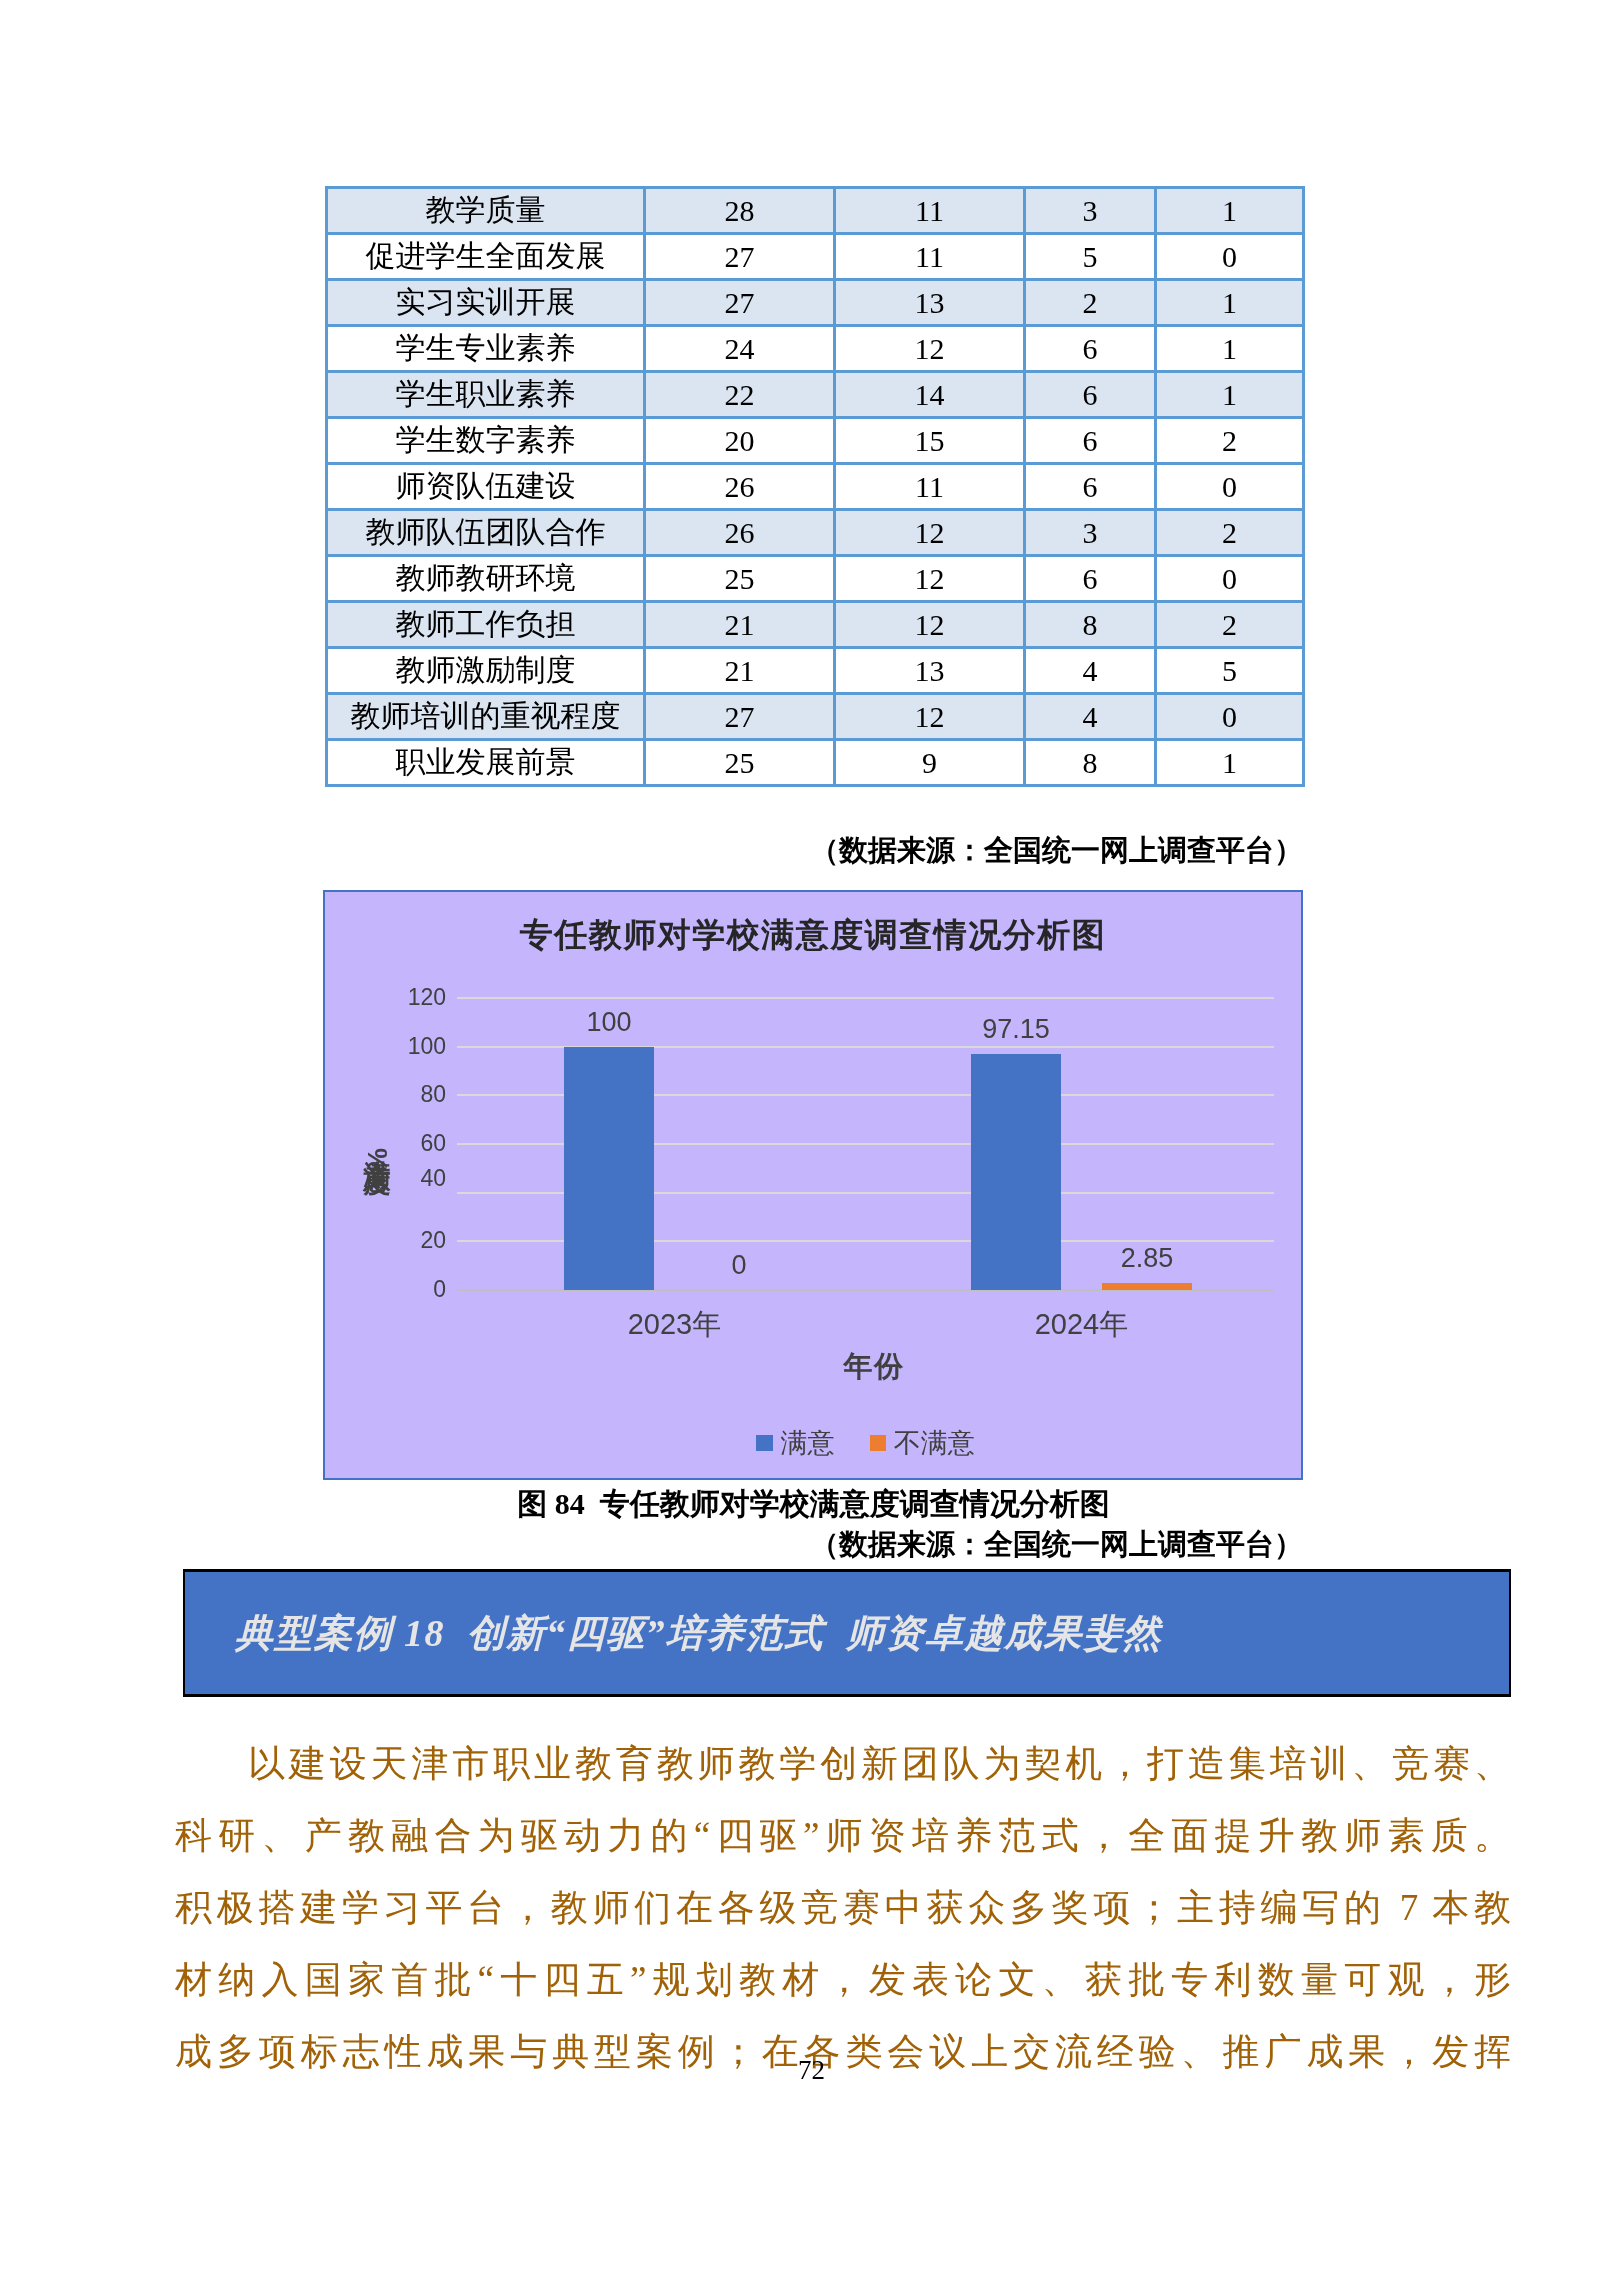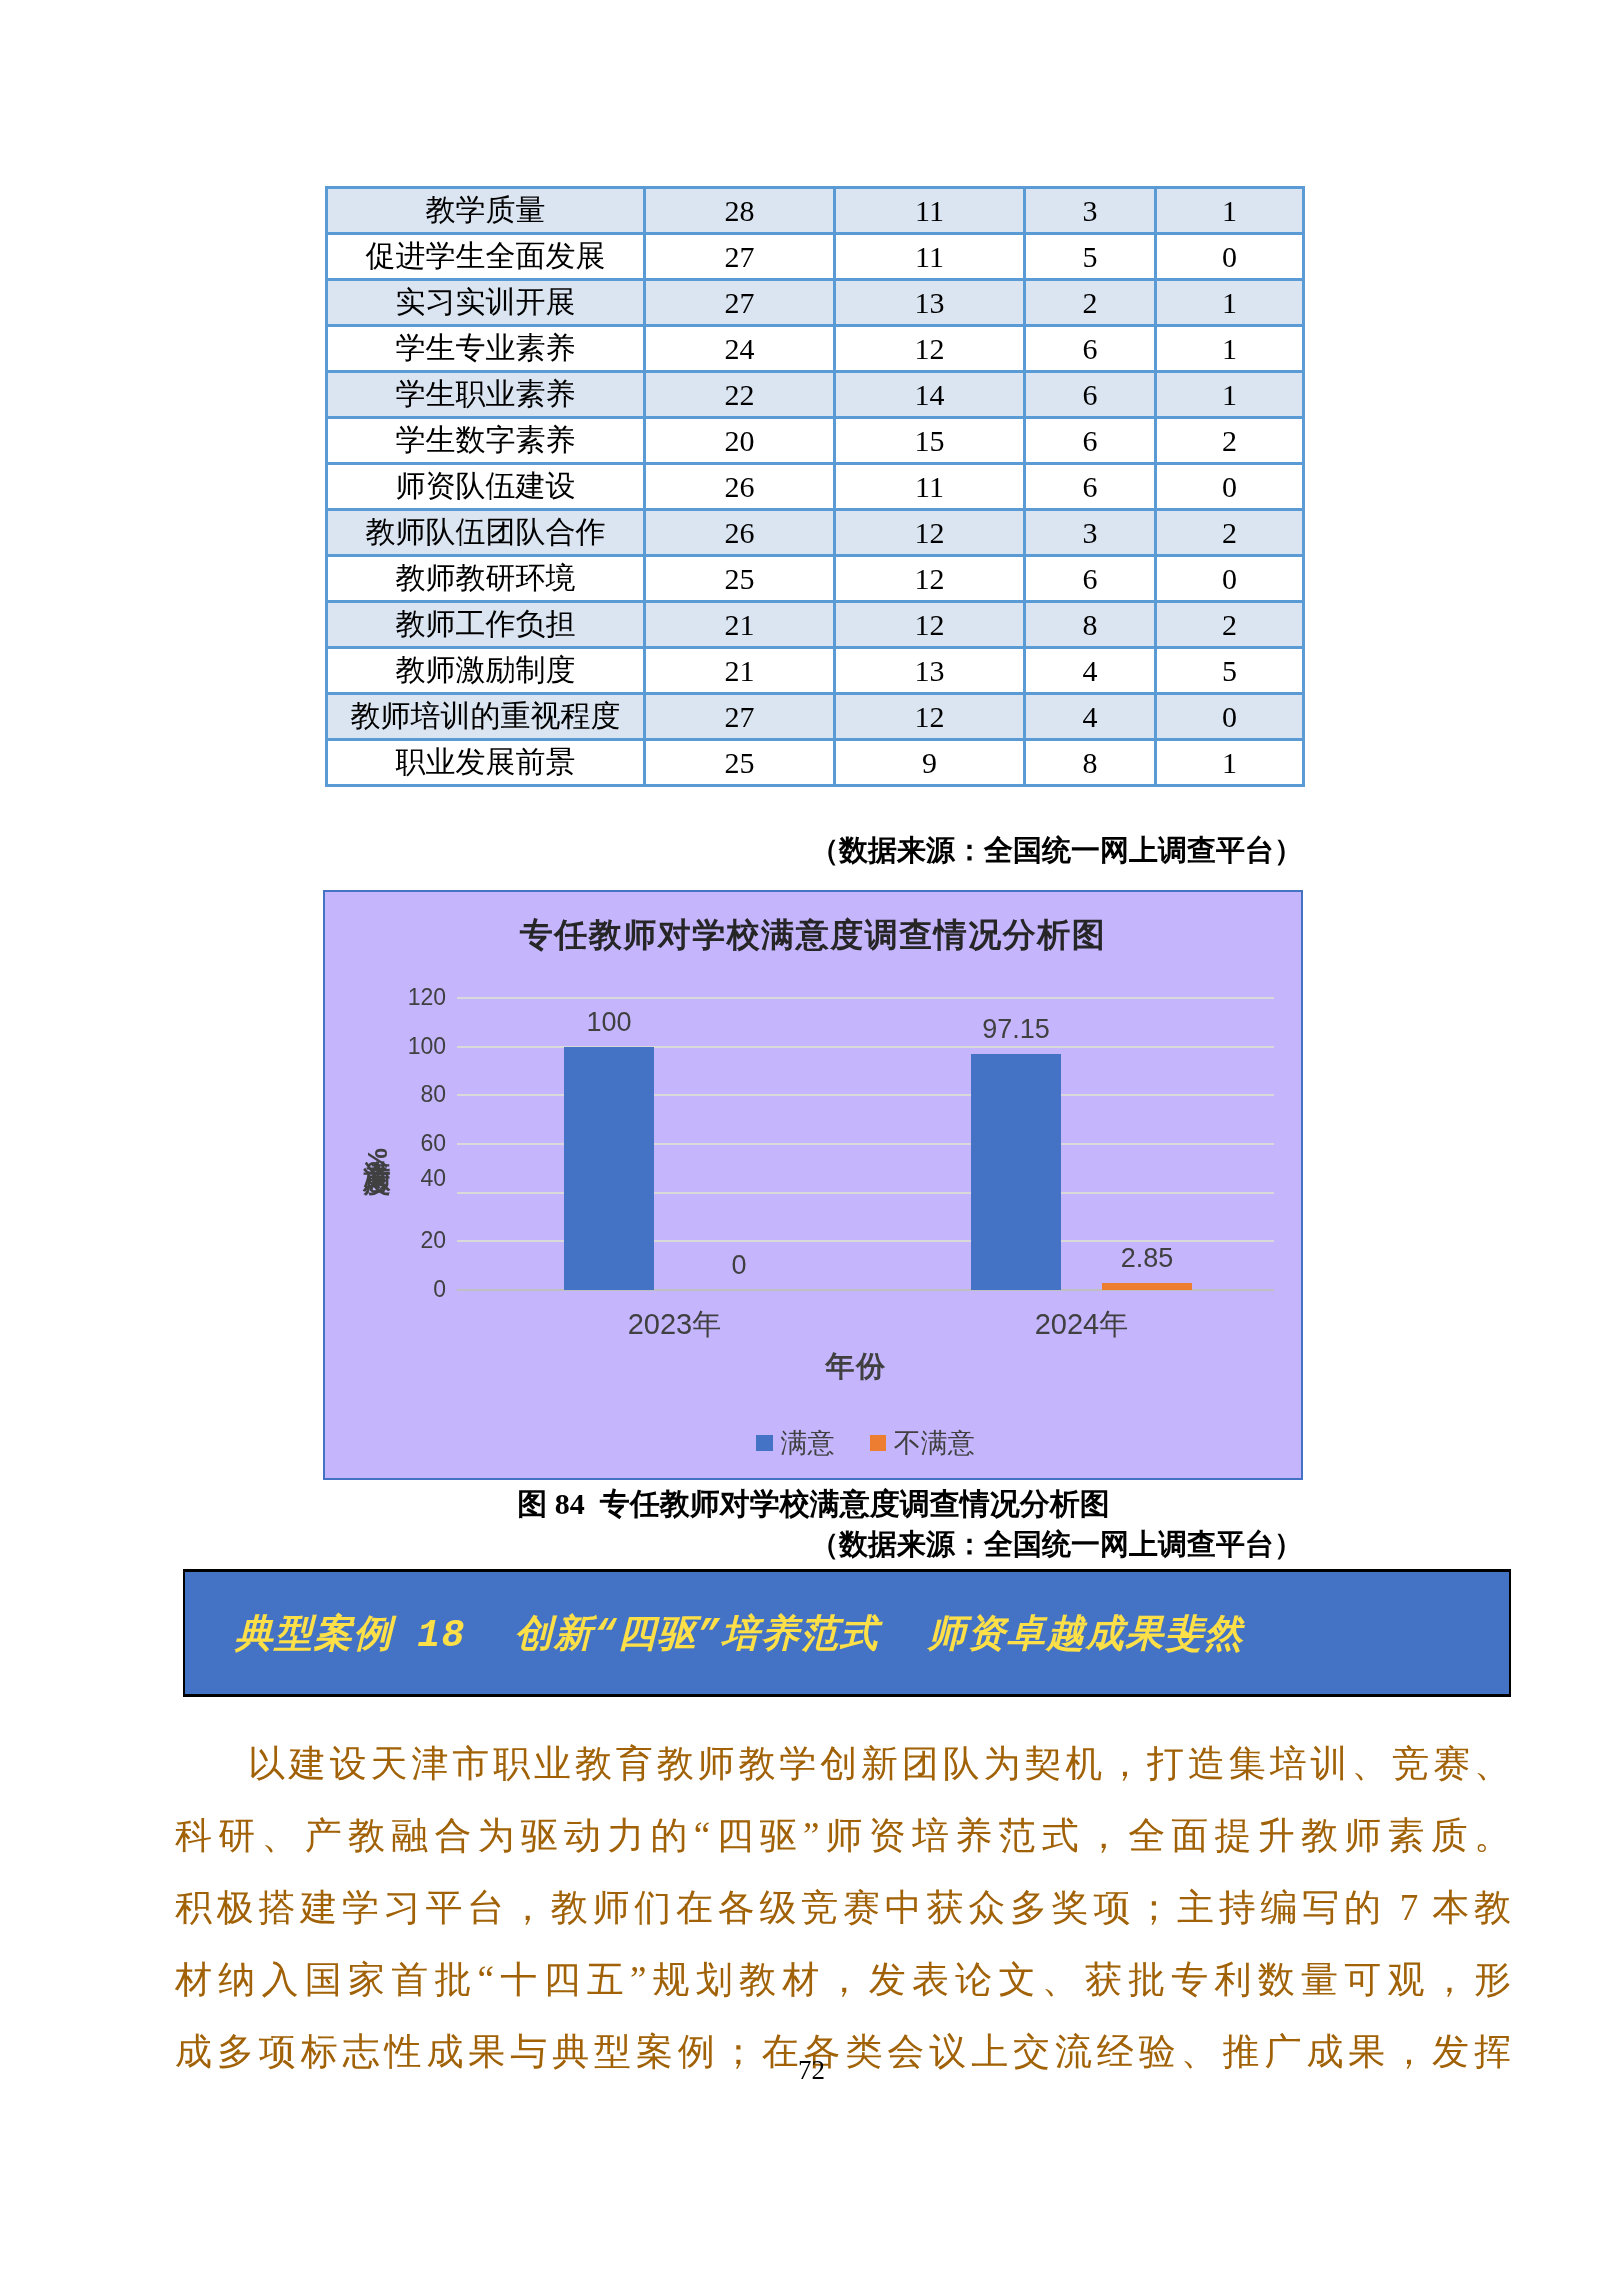--- a/index.html
+++ b/index.html
@@ -54,21 +54,21 @@
   .bar{ position:absolute; bottom:0; }
   .bar-label{
     position:absolute; width:122px; text-align:center;
     font-size:27px; color:#404040; line-height:33px;
   }
   .cat-label{
     position:absolute; top:307px; width:183px; text-align:center;
     font-size:29px; color:#404040;
   }
   .x-title{
-    position:absolute; top:455px; left:379px; width:304px; text-align:center;
+    position:absolute; top:455px; left:397px; width:304px; text-align:center;
     font-size:29px; font-weight:bold; color:#404040; letter-spacing:1.5px;
   }
   .legend{
     position:absolute; top:533px; left:132px; width:817px;
     display:flex; justify-content:center; align-items:center; gap:35px;
   }
   .legend-item{ display:flex; align-items:center; gap:7.6px; }
   .legend-swatch{ width:16.7px; height:16.7px; }
   .legend-label{ font-size:27px; color:#404040; }
   
@@ -243,21 +243,21 @@
           <div class="legend-swatch" style="background: rgb(237, 125, 49);"></div>
           <div class="legend-label">不满意</div>
         </div>
       </div>
   </div>
 
   <div class="fig-caption">图 84  专任教师对学校满意度调查情况分析图</div>
   <div class="source-note note-2">（数据来源：全国统一网上调查平台）</div>
 
   <div class="case-banner" style="background: rgb(68, 114, 196);">
-    <div class="case-banner-title" style="color: #fde047; font-family: Liberation Mono, monospace;">典型案例 18  创新“四驱”培养范式  师资卓越成果斐然</div>
+    <div class="case-banner-title" style="color: #e5e5e5;">典型案例 18  创新“四驱”培养范式  师资卓越成果斐然</div>
   </div>
 
   <div class="body-text" id="body-text">
       <div class="body-line first">以建设天津市职业教育教师教学创新团队为契机，打造集培训、竞赛、</div>
       <div class="body-line">科研、产教融合为驱动力的“四驱”师资培养范式，全面提升教师素质。</div>
       <div class="body-line">积极搭建学习平台，教师们在各级竞赛中获众多奖项；主持编写的 7 本教</div>
       <div class="body-line">材纳入国家首批“十四五”规划教材，发表论文、获批专利数量可观，形</div>
       <div class="body-line">成多项标志性成果与典型案例；在各类会议上交流经验、推广成果，发挥</div>
     </div>
 

